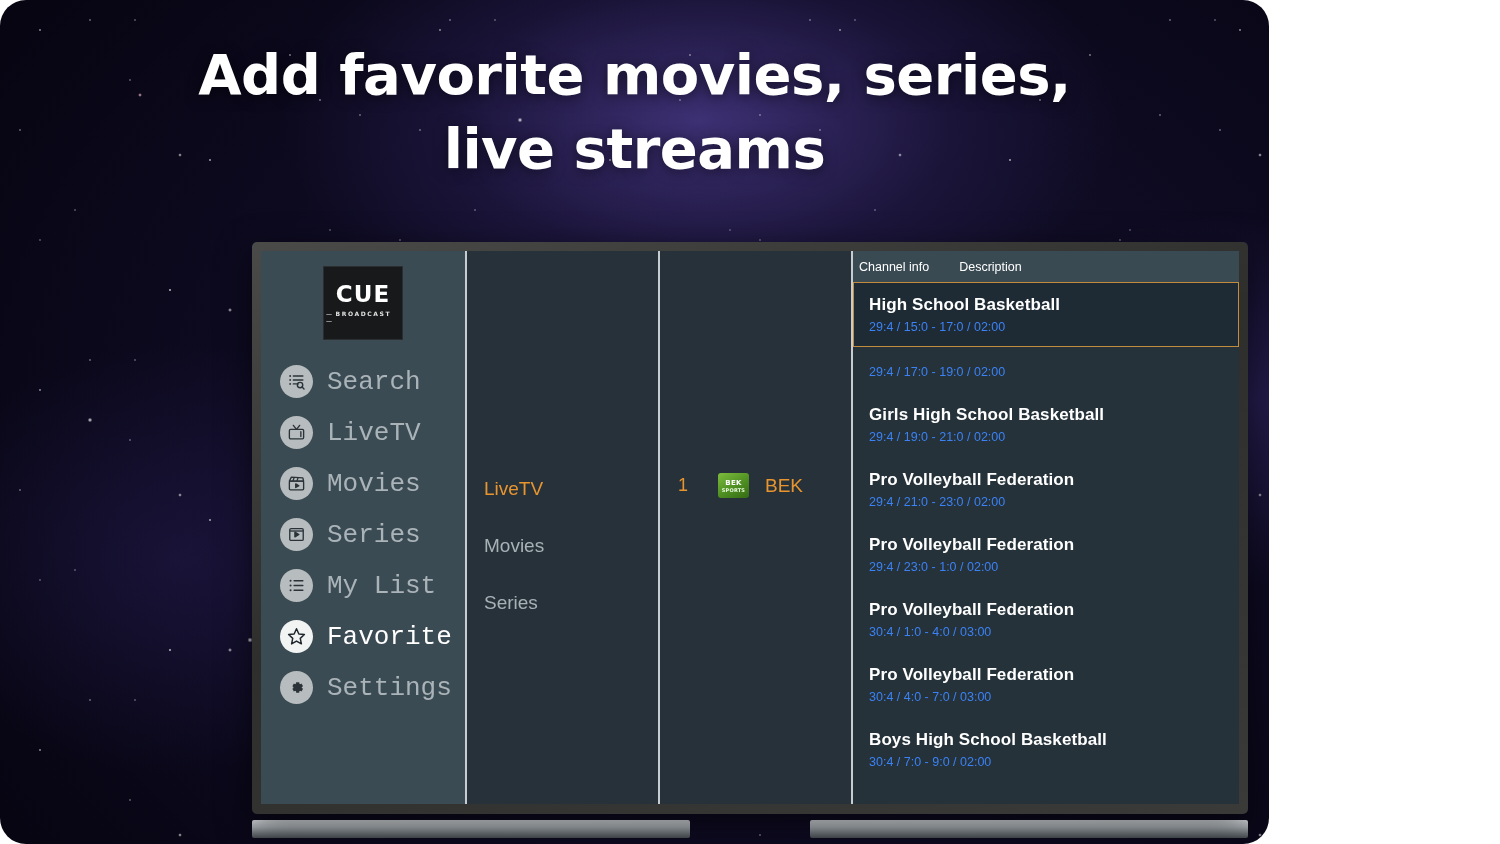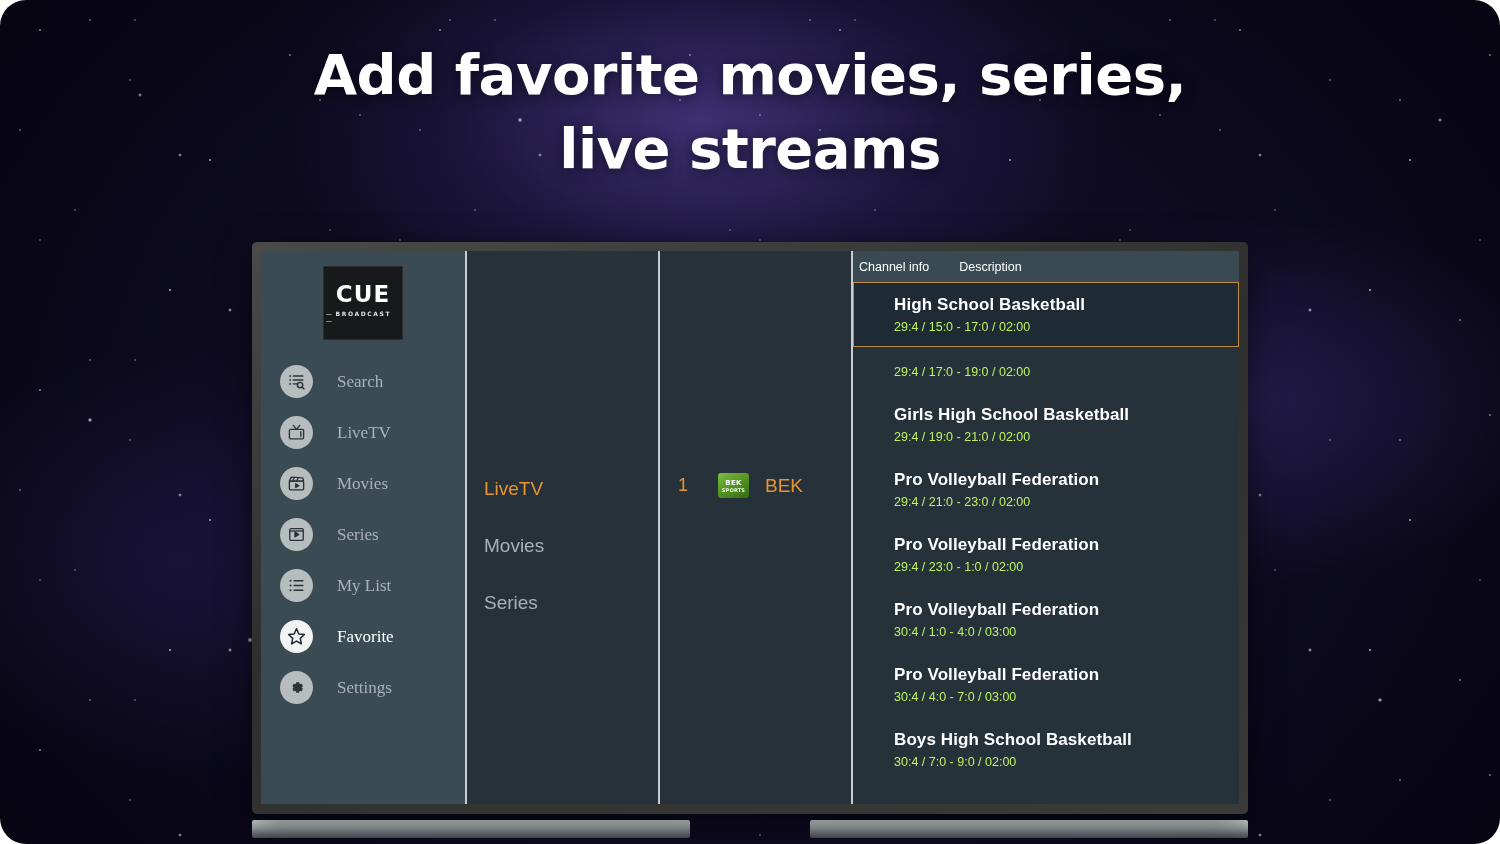--- a/index.html
+++ b/index.html
@@ -7,21 +7,21 @@
   html, body {
     width: 1500px;
     height: 844px;
     overflow: hidden;
     font-family: "Liberation Sans", sans-serif;
   }
 
   
   #stage {
     position: relative;
-    width: 1500px;
+    width: 1269px;
     height: 844px;
     background:
       radial-gradient(ellipse 560px 300px at 700px 120px, rgba(92,72,168,0.60) 0%, rgba(60,46,120,0.25) 45%, rgba(0,0,0,0) 75%),
       radial-gradient(ellipse 420px 260px at 1250px 400px, rgba(70,55,140,0.38) 0%, rgba(0,0,0,0) 72%),
       radial-gradient(ellipse 380px 300px at 180px 560px, rgba(52,40,110,0.32) 0%, rgba(0,0,0,0) 72%),
       radial-gradient(ellipse 900px 700px at 750px 430px, #171232 0%, #0d0a20 60%, #070512 100%);
     border-radius: 26px;
     overflow: hidden;
   }
 
@@ -155,24 +155,24 @@
   .nav-ico {
     width: 33px; height: 33px; flex: 0 0 33px;
     border-radius: 50%;
     background: #b7bcbe;
     display: flex; align-items: center; justify-content: center;
     color: #2b3339;
   }
   .nav-item.active .nav-ico { background: #f2f3f3; }
   .nav-ico svg { display: block; }
   .nav-label {
-    margin-left: 24px;
-    font-size: 17px;
+    margin-left: 14px;
+    font-size: 26px;
     color: #aab3b8;
-    font-family: Liberation Serif, serif;
+    font-family: Liberation Mono, monospace;
   }
   .nav-item.active .nav-label { color: #ffffff; }
 
   
   #col-cat {
     width: 193px; flex: 0 0 193px;
     background: #263139;
     border-right: 2px solid #c7ccd0;
     position: relative;
   }
@@ -230,38 +230,38 @@
     display: flex; align-items: center;
     padding-left: 6px;
   }
   .epg-tab {
     font-size: 12.5px; color: #ffffff;
     margin-right: 30px; cursor: pointer;
     font-family: "Liberation Sans", sans-serif;
   }
   #epg-list { flex: 1 1 auto; overflow: hidden; }
   .epg-row {
-    padding: 12px 0 12px 40px;
+    padding: 12px 0 12px 15px;
     border: 1px solid transparent;
   }
   .epg-row.sel {
     background: #1e2b34;
     border-top: 1.5px solid #c28b3e;
     border-bottom: 1.5px solid #c28b3e;
     border-left: 1.5px solid #c28b3e;
     border-right: 1.5px solid #c28b3e;
   }
   .epg-title {
     font-size: 17px; color: #ffffff;
     font-weight: bold;
     font-family: "Liberation Sans", sans-serif;
     letter-spacing: .1px;
   }
   .epg-sub {
-    font-size: 12.5px; color: #bef264;
+    font-size: 12.5px; color: #3b82f6;
     margin-top: 5px;
     font-family: "Liberation Sans", sans-serif;
   }
 </style>
 </head>
 <body>
 
 <div id="stage">
 
   <div id="stars"></div>

